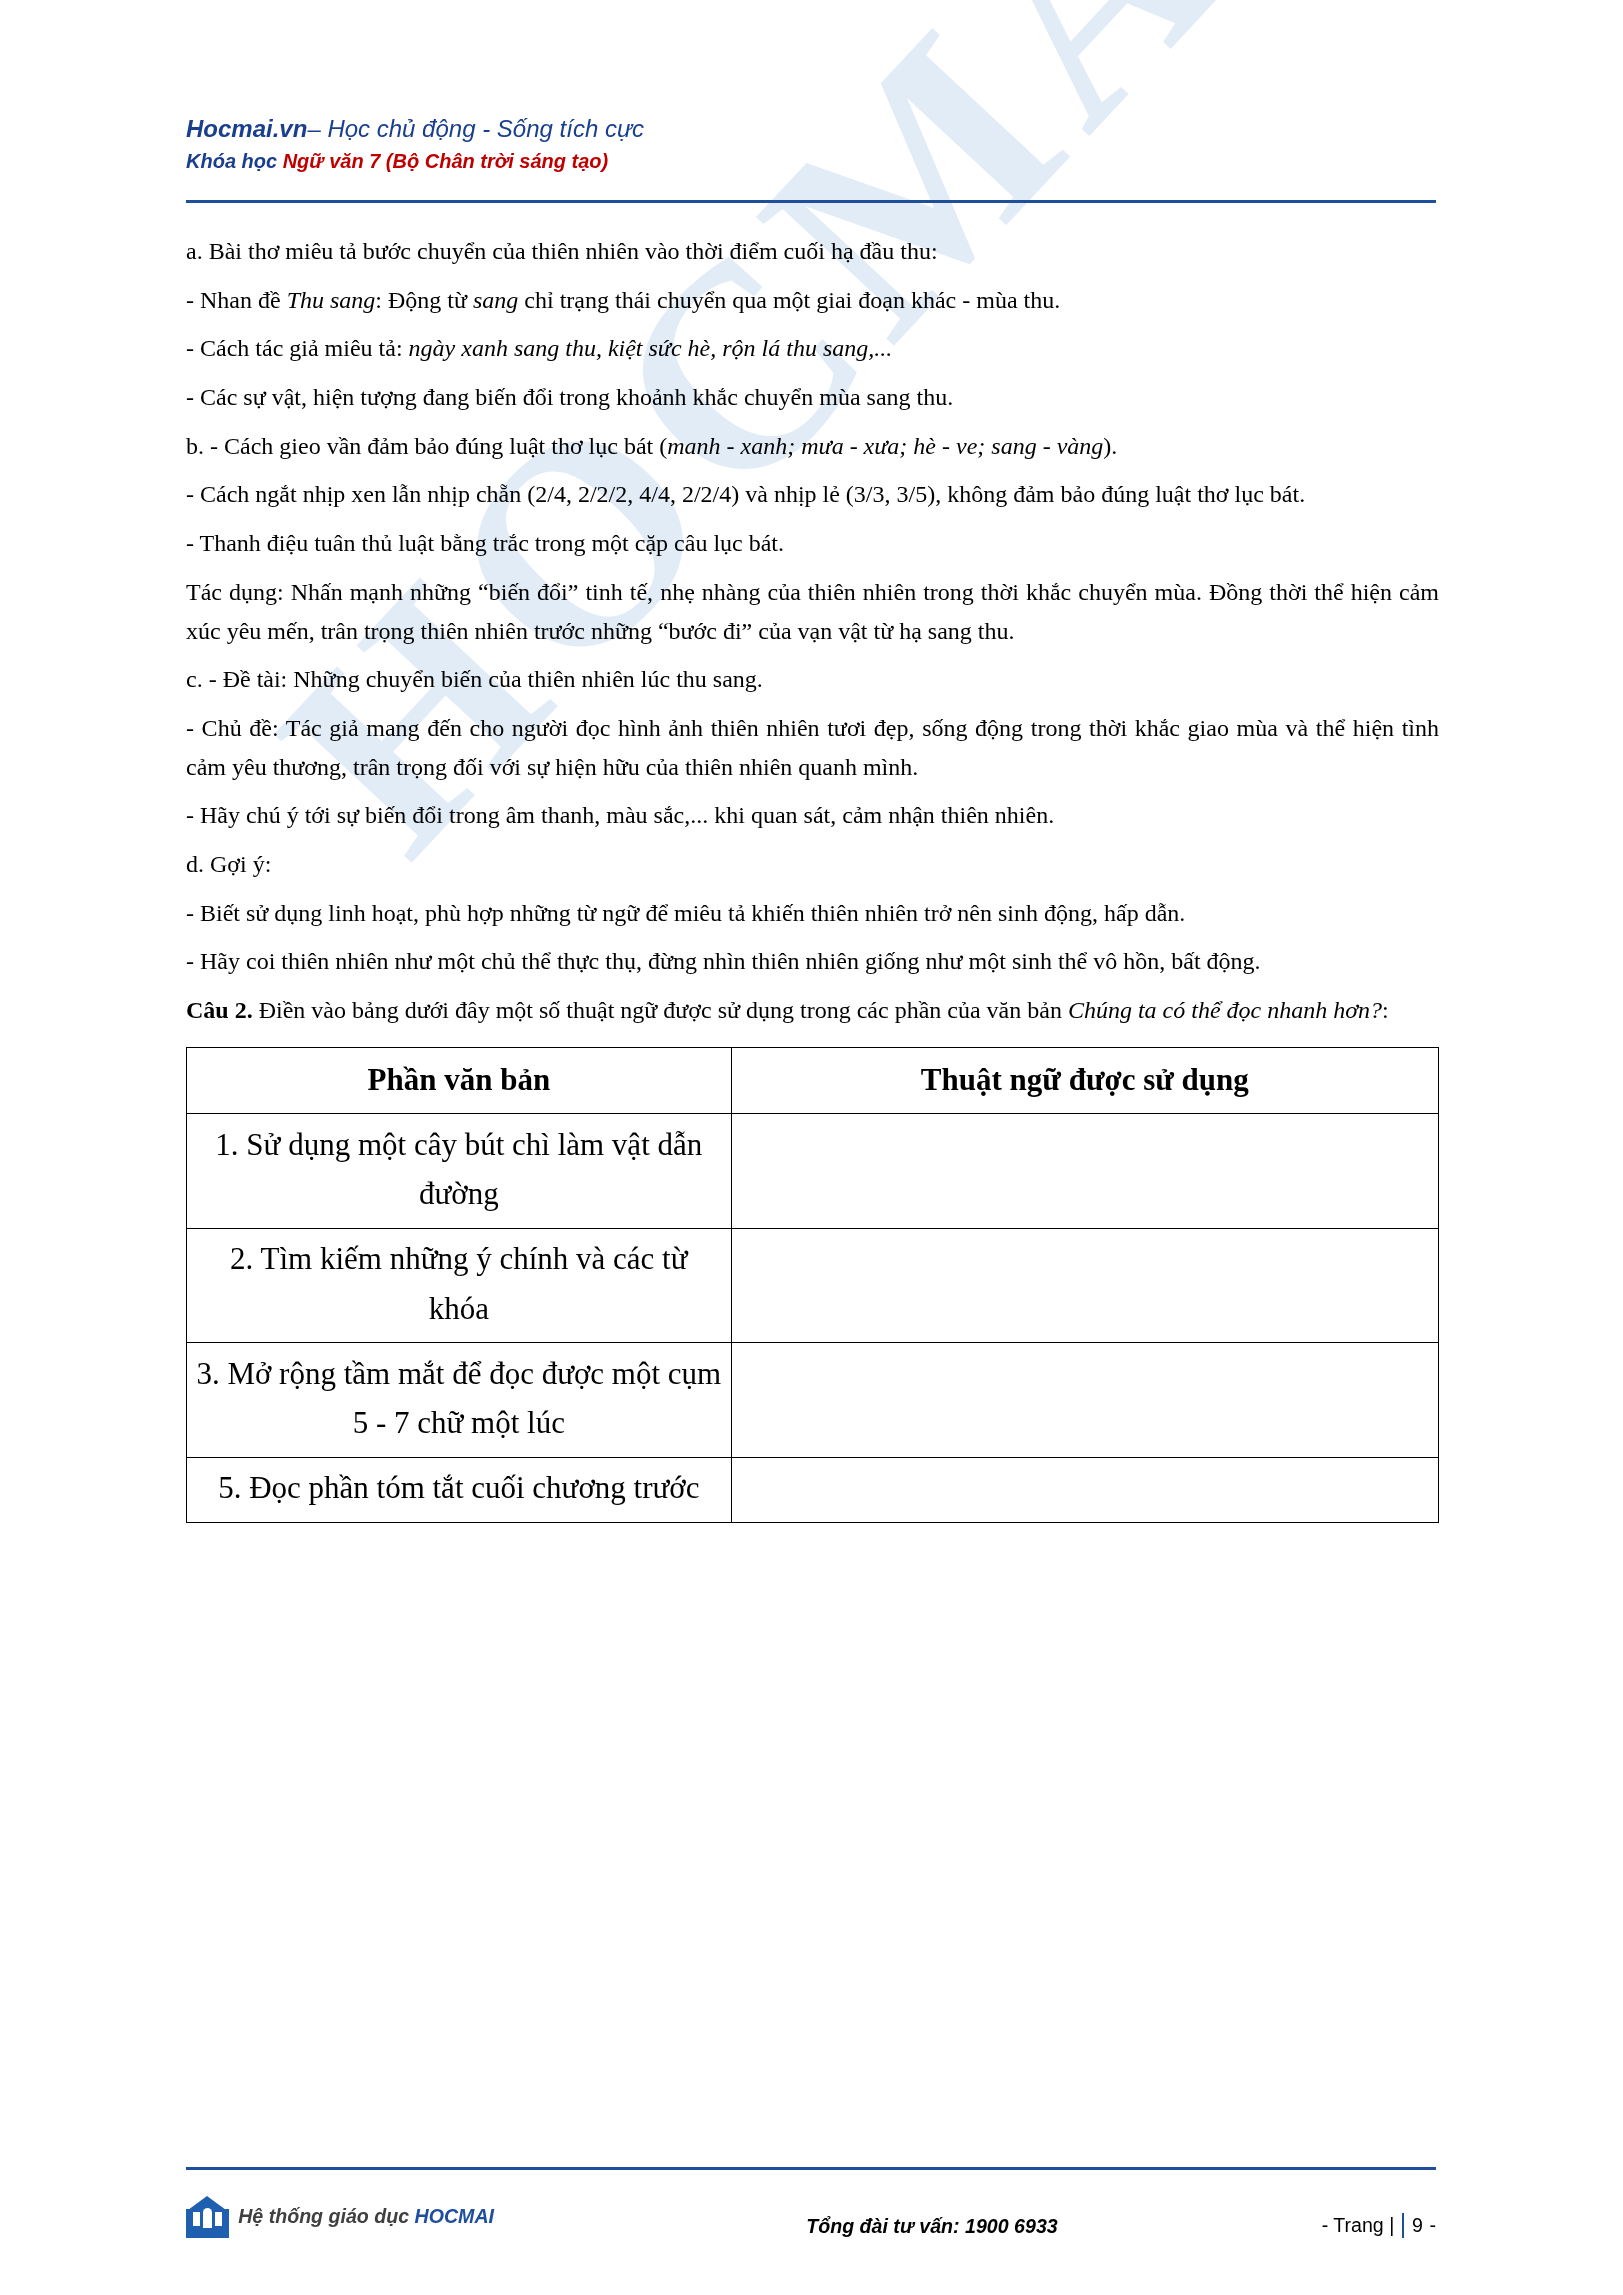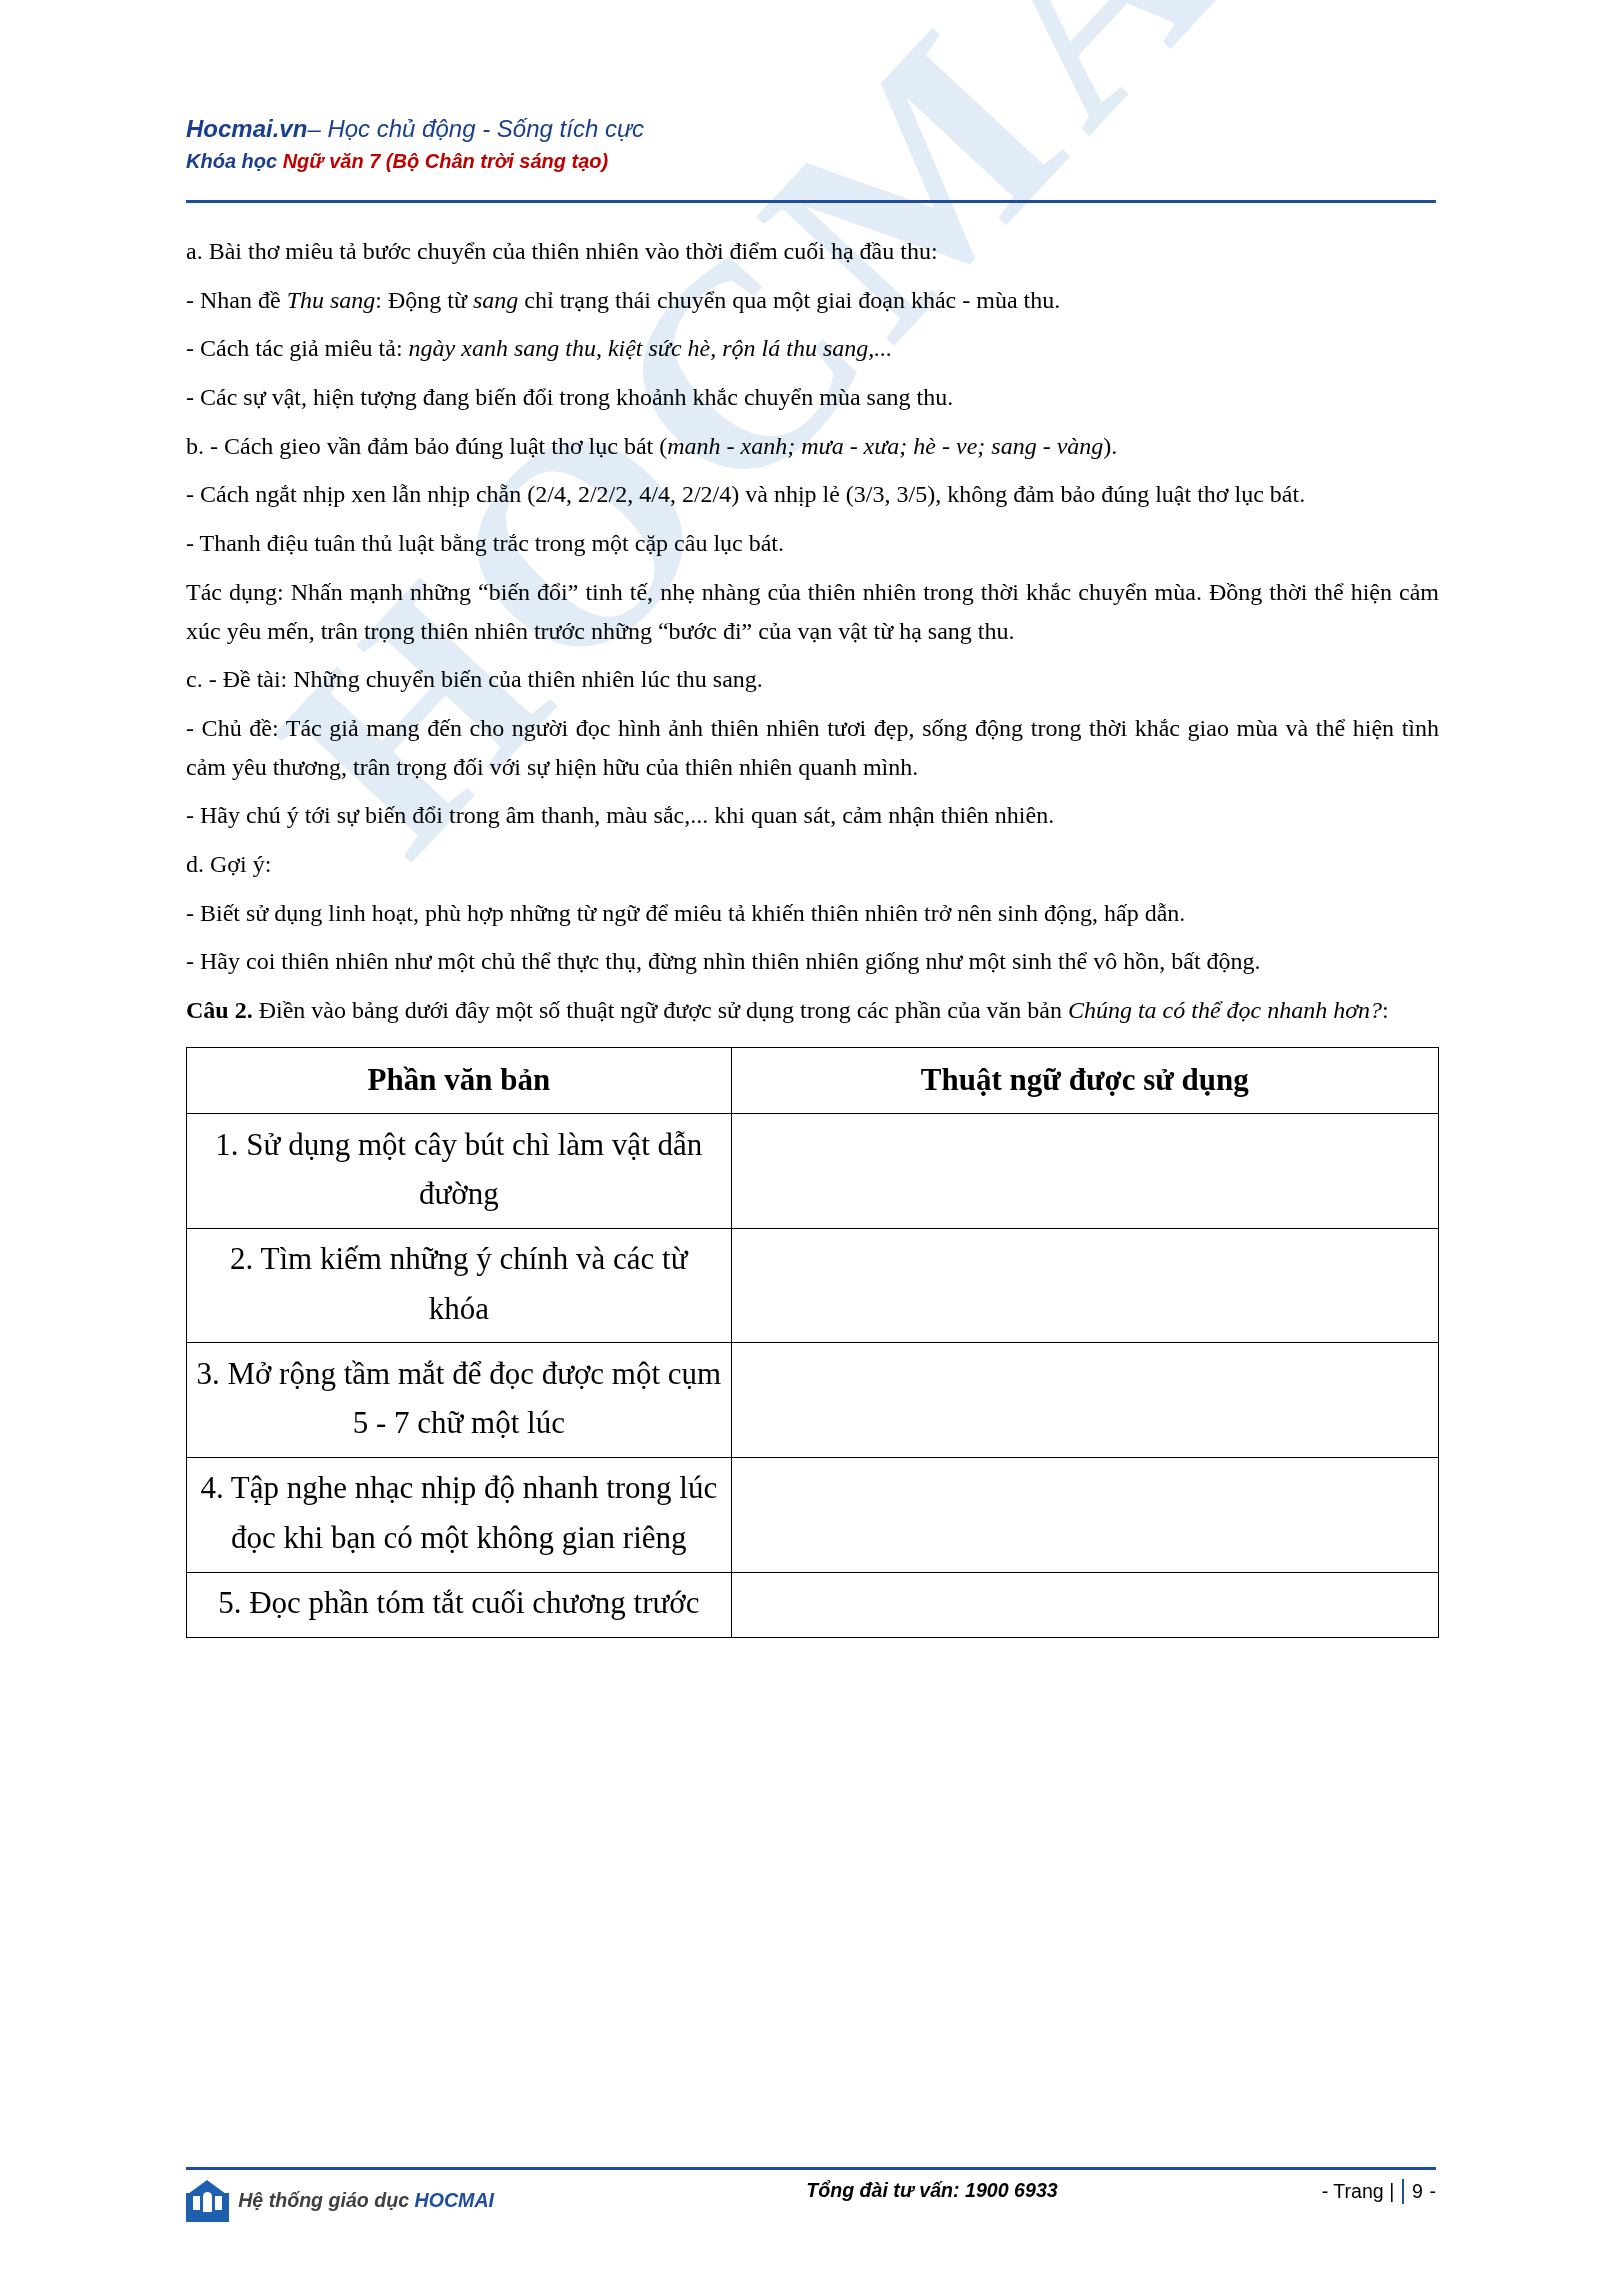--- a/index.html
+++ b/index.html
@@ -147,21 +147,21 @@
     height: 3.3px;
     background: #1f4e9c;
   }
   .footer {
     position: absolute;
     left: 186px;
     top: 2179px;
     width: 1250px;
     height: 59px;
     display: flex;
-    align-items: flex-start;
+    align-items: flex-end;
   }
   .footer-left {
     display: flex;
     align-items: center;
     width: 517px;
   }
   .logo {
     width: 43px;
     height: 43px;
     position: relative;
@@ -339,24 +339,20 @@
           <tr>
             <td>1. Sử dụng một cây bút chì làm vật dẫn đường</td>
             <td class="right-cell">&nbsp;</td>
           </tr>
           <tr>
             <td>2. Tìm kiếm những ý chính và các từ khóa</td>
             <td class="right-cell">&nbsp;</td>
           </tr>
           <tr>
             <td>3. Mở rộng tầm mắt để đọc được một cụm 5 - 7 chữ một lúc</td>
-            <td class="right-cell">&nbsp;</td>
-          </tr>
-          <tr>
-            <td>4. Tập nghe nhạc nhịp độ nhanh trong lúc đọc khi bạn có một không gian riêng</td>
             <td class="right-cell">&nbsp;</td>
           </tr>
           <tr>
             <td>5. Đọc phần tóm tắt cuối chương trước</td>
             <td class="right-cell">&nbsp;</td>
           </tr>
         </tbody>
       </table>
     </div>
   </div>

